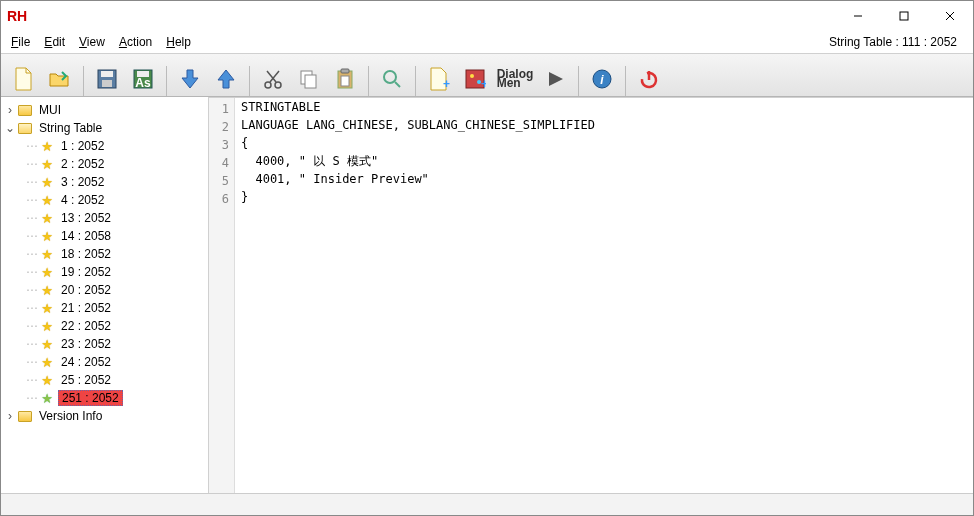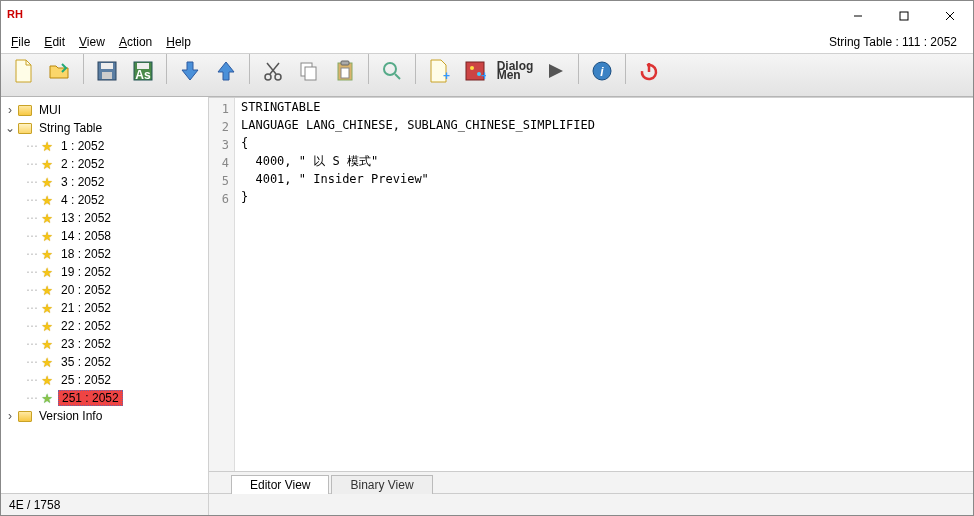--- a/index.html
+++ b/index.html
@@ -1,26 +1,26 @@
 <!DOCTYPE html>
 <html><head>
 <meta charset="utf-8">
 <style>
 * { margin:0; padding:0; box-sizing:border-box; font-family:"Segoe UI",Tahoma,sans-serif; font-size:12px; }
 body { background:#fff; width:974px; height:516px; overflow:hidden; display:flex; flex-direction:column; border:1px solid #888; }
 .titlebar { height:30px; display:flex; align-items:center; padding:0 0 0 6px; background:#fff; }
-.titlebar .app-icon { width:16px; height:16px; margin-right:10px; font-weight:bold; color:#c00; font-size:11px; }
+.titlebar .app-icon { width:16px; height:16px; margin-right:10px; font-weight:bold; color:#c00; font-size:14px; }
 .titlebar .title { flex:0 0 auto; color:#000; }
 .titlebar .spacer { flex:1; }
 .winbtn { width:46px; height:30px; display:flex; align-items:center; justify-content:center; }
 .menubar { height:22px; display:flex; align-items:center; padding:0 10px; gap:14px; }
 .menubar .menu { color:#000; cursor:default; }
 .menubar .menu u { text-decoration:underline; }
 .menubar .right { margin-left:auto; padding-right:6px; }
-.toolbar { height:44px; background:linear-gradient(#f5f5f5,#e3e3e3); border-top:1px solid #d0d0d0; border-bottom:1px solid #b5b5b5; display:flex; align-items:flex-start; padding:0 6px; gap:2px; }
+.toolbar { height:44px; background:linear-gradient(#f5f5f5,#e3e3e3); border-top:1px solid #d0d0d0; border-bottom:1px solid #b5b5b5; display:flex; align-items:flex-end; padding:0 6px; gap:2px; }
 .tbtn { width:34px; height:34px; border:1px solid transparent; border-radius:3px; display:flex; align-items:center; justify-content:center; }
 .tsep { width:1px; height:30px; background:#bbb; margin:0 4px; }
 .dialoglbl { font-size:12px; line-height:9px; font-weight:bold; color:#333; }
 .main { flex:1; display:flex; min-height:0; }
 .tree { width:208px; border-right:1px solid #d0d0d0; overflow:auto; padding:4px 0; }
 .tree-row { display:flex; align-items:center; height:18px; padding-left:2px; white-space:nowrap; }
 .tree-row .tw { width:14px; text-align:center; color:#555; font-size:12px; cursor:default; }
 .tree-row .ic { width:16px; height:16px; display:flex; align-items:center; justify-content:center; margin-right:3px; }
 .tree-row .lbl { padding:0 3px; }
 .tree-row.selected .lbl { background:#ef4444; border:1px dotted #66a; }
@@ -279,21 +279,21 @@
           <span class="ic">
             <span class="star">★</span>
           </span>
           <span class="lbl">23 : 2052</span>
         </div>
         <div class="tree-row" style="padding-left: 24px;">
           <span class="tw" style="color:#bbb">⋯</span>
           <span class="ic">
             <span class="star">★</span>
           </span>
-          <span class="lbl">35 : 2052</span>
+          <span class="lbl">24 : 2052</span>
         </div>
         <div class="tree-row" style="padding-left: 24px;">
           <span class="tw" style="color:#bbb">⋯</span>
           <span class="ic">
             <span class="star">★</span>
           </span>
           <span class="lbl">25 : 2052</span>
         </div>
         <div class="tree-row selected" style="padding-left: 24px;">
           <span class="tw" style="color:#bbb">⋯</span>
@@ -316,22 +316,17 @@
     <div class="editor">
       <div class="gutter" id="gutter">1<br>2<br>3<br>4<br>5<br>6<br></div>
       <div class="code" id="code">STRINGTABLE
 LANGUAGE LANG_CHINESE, SUBLANG_CHINESE_SIMPLIFIED
 {
   4000, " 以 S 模式"
   4001, " Insider Preview"
 }
 </div>
     </div>
-    <div class="tabs">
-      <div class="tab">Editor View</div>
-      <div class="tab inactive">Binary View</div>
-    </div>
   </div>
 </div>
 
 <div class="status">
-  <div class="cell w1">4E / 1758</div>
 </div>
 
 </body></html>

